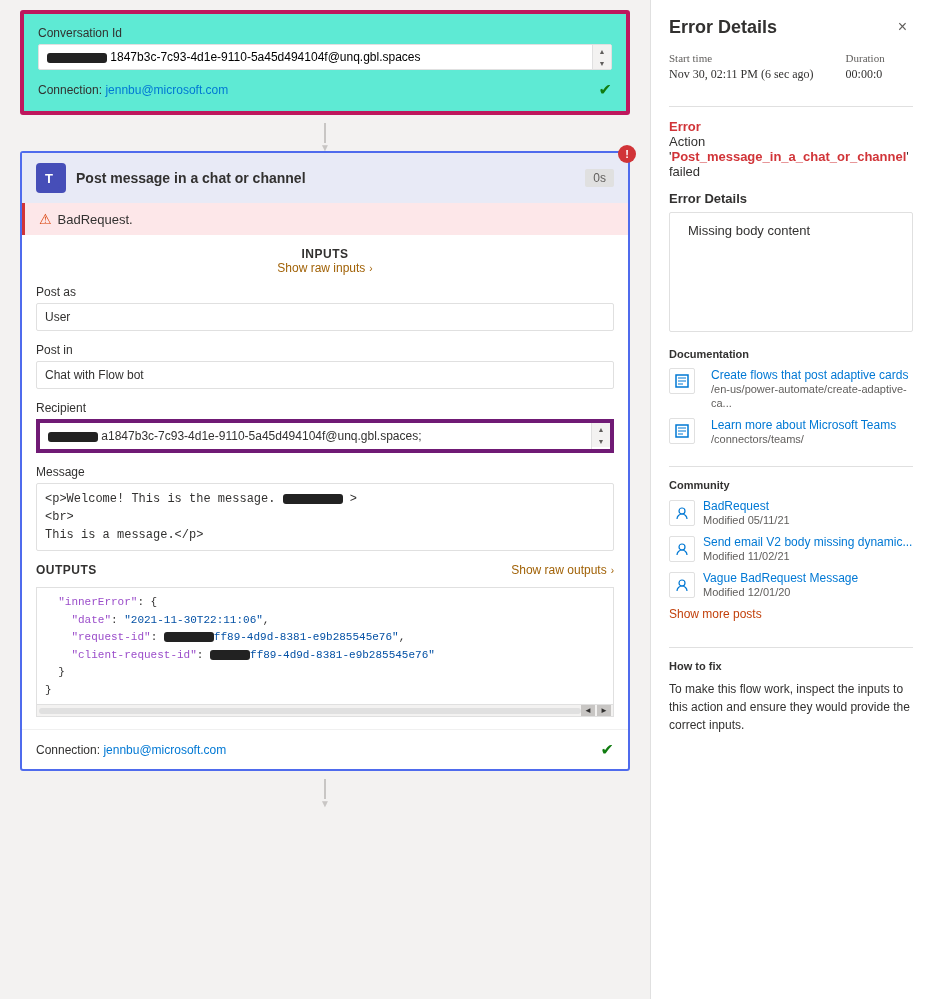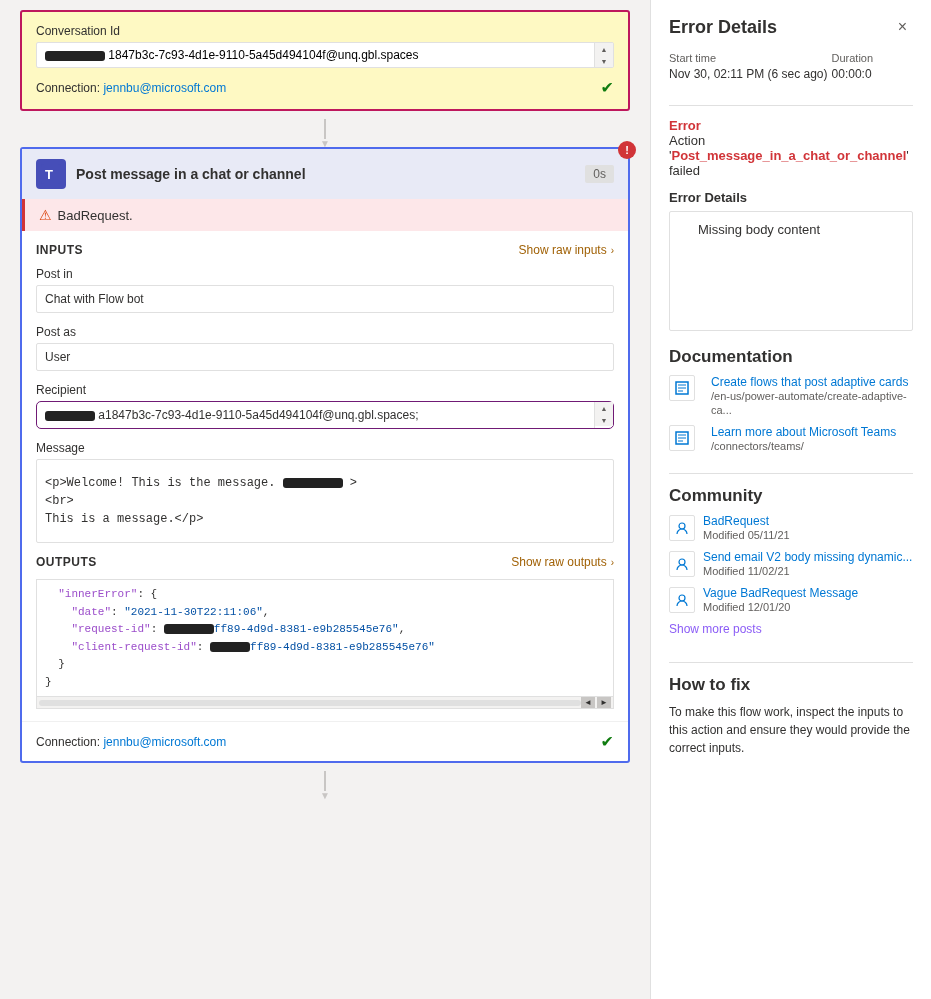--- a/index.html
+++ b/index.html
@@ -22,22 +22,22 @@
       padding: 10px 20px 20px 20px;
       position: relative;
     }
 
     
     .left-panel::-webkit-scrollbar { width: 8px; }
     .left-panel::-webkit-scrollbar-thumb { background: #c8c6c4; }
 
     
     .prev-card {
-      background: #fef9c3;
-      border: 2px solid #be185d;
+      background: #5eead4;
+      border: 4px solid #be185d;
       border-radius: 3px;
       padding: 12px 14px;
       margin-bottom: 0;
     }
     .prev-card-content {
       display: flex;
       flex-direction: column;
     }
     .prev-card .label {
       font-size: 12px;
@@ -192,20 +192,21 @@
 
     
     .section-block {
       margin: 12px 14px;
     }
     .section-header {
       display: flex;
       align-items: center;
       justify-content: space-between;
       margin-bottom: 10px;
+      flex-direction: column;
     }
     .section-title {
       font-size: 12px;
       font-weight: 700;
       color: #323130;
       letter-spacing: 0.5px;
     }
     .section-link {
       display: flex;
       align-items: center;
@@ -230,45 +231,45 @@
     .field-value {
       border: 1px solid #e0e0e0;
       background: #fff;
       padding: 6px 8px;
       font-size: 12px;
       color: #323130;
       border-radius: 2px;
       width: 100%;
     }
     .field-value-scroll {
-      border: 1px solid #701a75;
+      border: 4px solid #701a75;
       background: #fff;
       padding: 0;
       font-size: 12px;
       color: #323130;
-      border-radius: 5px;
+      border-radius: 0;
       width: 100%;
       display: flex;
       align-items: stretch;
     }
     .field-value-scroll .fvs-text {
       flex: 1;
       padding: 6px 8px;
       white-space: nowrap;
       overflow: hidden;
     }
     .field-value-scroll .fvs-scrollbar {
       display: flex;
       flex-direction: column;
       border-left: 1px solid #e0e0e0;
     }
     .message-field {
       border: 1px solid #e0e0e0;
       background: #fff;
-      padding: 14px 8px;
+      padding: 6px 8px;
       font-size: 12px;
       color: #323130;
       border-radius: 2px;
       width: 100%;
       font-family: 'Courier New', monospace;
       line-height: 1.5;
     }
 
     
     .outputs-section {
@@ -378,22 +379,23 @@
       background: none;
       border: none;
       cursor: pointer;
       font-size: 16px;
       color: #605e5c;
       padding: 2px 6px;
     }
 
     .meta-row {
       display: flex;
-      gap: 4px;
+      gap: 32px;
       margin-bottom: 12px;
+      font-family: Liberation Serif, serif;
     }
     .meta-item label {
       font-size: 11px;
       color: #605e5c;
       display: block;
       margin-bottom: 2px;
     }
     .meta-item span {
       font-size: 12px;
       color: #323130;
@@ -410,30 +412,30 @@
 
     .error-details-label {
       font-size: 13px;
       font-weight: 700;
       color: #323130;
       margin-bottom: 6px;
     }
     .error-details-box {
       border: 1px solid #e0e0e0;
       background: #fff;
-      padding: 10px 28px;
+      padding: 10px 18px;
       font-size: 13px;
       color: #323130;
       height: 120px;
       margin-bottom: 16px;
       border-radius: 2px;
     }
 
     .section-heading {
-      font-size: 17px;
+      font-size: 11px;
       font-weight: 700;
       color: #323130;
       margin-bottom: 8px;
     }
 
     .doc-item {
       display: flex;
       align-items: flex-start;
       gap: 16px;
       margin-bottom: 8px;
@@ -488,21 +490,21 @@
       color: #0078d4;
       text-decoration: none;
       display: block;
     }
     .comm-text span {
       color: #605e5c;
       font-size: 11px;
     }
 
     .show-more-link {
-      color: #8b5cf6;
+      color: #c2410c;
       font-size: 12px;
       text-decoration: none;
       cursor: pointer;
       display: inline-block;
       margin-bottom: 14px;
     }
 
     .how-to-fix-text {
       font-size: 12px;
       color: #323130;
@@ -569,27 +571,27 @@
     <div class="section-block">
       <div class="section-header">
         <div class="section-title">INPUTS</div>
         <a class="section-link" href="#">
           <span>Show raw inputs</span>
           <span class="chevron-icon">›</span>
         </a>
       </div>
 
       <div class="field-group">
+        <div class="field-label">Post as</div>
+        <div class="field-value">User</div>
+      </div>
+
+      <div class="field-group">
         <div class="field-label">Post in</div>
         <div class="field-value">Chat with Flow bot</div>
-      </div>
-
-      <div class="field-group">
-        <div class="field-label">Post as</div>
-        <div class="field-value">User</div>
       </div>
 
       <div class="field-group">
         <div class="field-label">Recipient</div>
         <div class="field-value-scroll">
           <div class="fvs-text">
             <span class="redacted-bar" style="width:50px;"></span>
             <span>a1847b3c-7c93-4d1e-9110-5a45d494104f@unq.gbl.spaces;</span>
           </div>
           <div class="fvs-scrollbar">

